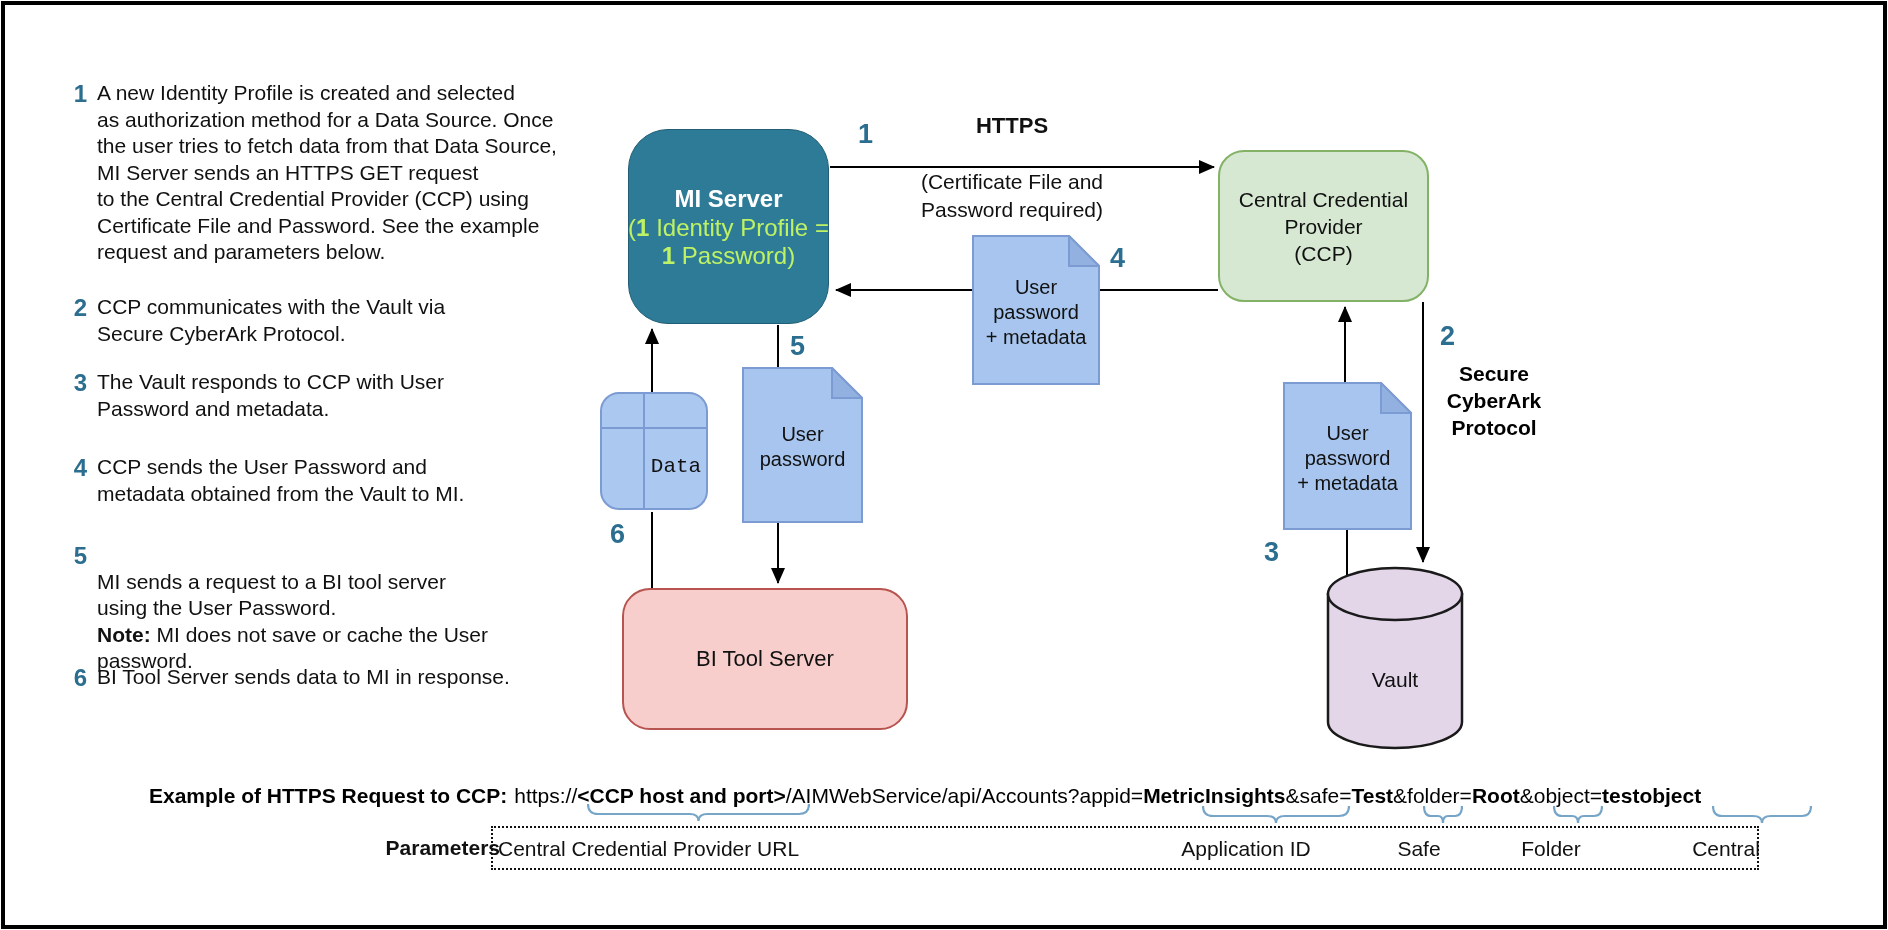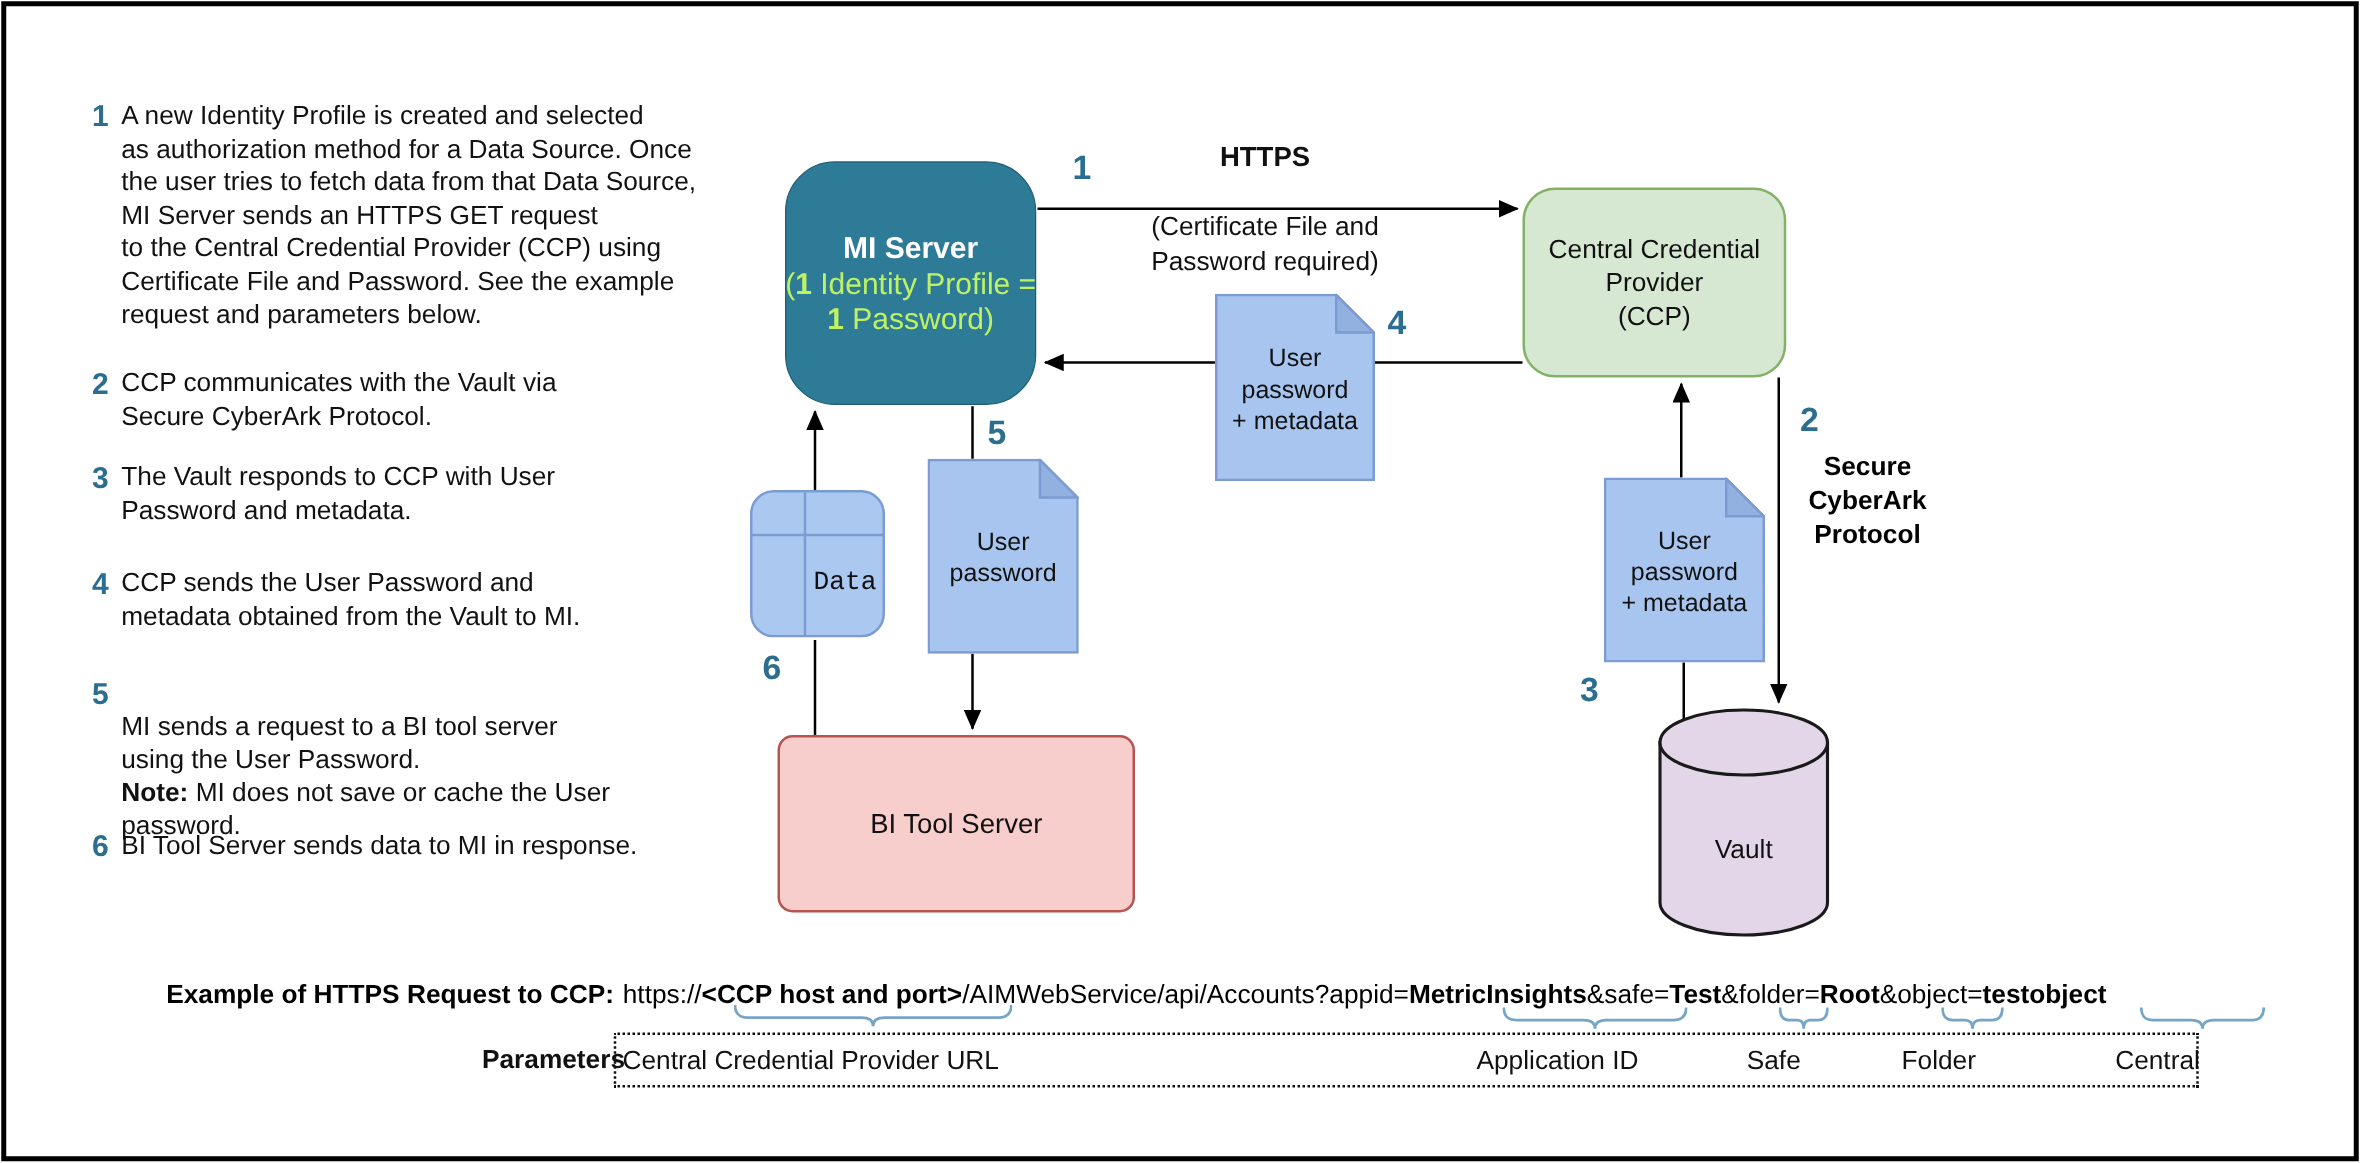--- a/index.html
+++ b/index.html
@@ -22,21 +22,21 @@
        text-align:center;box-sizing:border-box;}
   .mi{left:628px;top:129px;width:201px;height:195px;background:#2e7b97;
       border:1px solid #215d75;border-radius:40px;flex-direction:column;color:#fff;}
   .mi-title{font-weight:bold;font-size:24px;line-height:30px;color:#ffffff;}
   .mi-sub{font-size:24px;line-height:28px;color:#bef264;white-space:pre;}
   .mi-sub b{font-weight:bold;}
   .ccp{left:1218px;top:150px;width:211px;height:152px;background:#d6e8d2;
       border:2px solid #83b266;border-radius:26px;font-size:21px;line-height:27px;
       white-space:pre-line;}
   .bi{left:622px;top:588px;width:286px;height:142px;background:#f8cecc;
-      border:2px solid #b85450;border-radius:12px;font-size:22px;}
+      border:2px solid #b85450;border-radius:28px;font-size:22px;}
 
   .doc{position:absolute;}
   .doc svg{position:absolute;left:0;top:0;}
   .doc-label{position:absolute;inset:0;display:flex;align-items:center;justify-content:center;
       text-align:center;font-size:20px;line-height:25px;white-space:pre-line;padding-top:4px;}
 
   .data-wrap{position:absolute;left:600px;top:392px;width:108px;height:118px;font-family:Liberation Mono, monospace;}
   .data-label{position:absolute;left:44px;top:36px;right:0;bottom:6px;display:flex;
       align-items:center;justify-content:center;font-size:21px;}
 
@@ -48,21 +48,21 @@
   .num{position:absolute;font-weight:bold;font-size:27px;color:#2c6e90;line-height:28px;}
   .https-label{position:absolute;left:872px;top:84px;width:280px;text-align:center;
       font-size:21px;line-height:28px;white-space:pre-line;}
   .https-title{font-weight:bold;font-size:22px;line-height:28px;}
   .secure-label{position:absolute;left:1430px;top:360px;width:128px;text-align:center;
       font-weight:bold;font-size:21px;line-height:27px;white-space:pre-line;color:#000;}
 
   
   .request-line{position:absolute;left:133px;top:784px;font-size:21px;white-space:nowrap;color:#000;}
   .request-line .lbl{margin-right:7px;}
-  .b{font-weight:bold;}
+  .b{font-weight:bold;margin-left:16px;}
   .brace{position:absolute;}
   .param-label{position:absolute;left:300px;top:836px;width:200px;text-align:right;
       font-weight:bold;font-size:21px;}
   .param-box{position:absolute;left:491px;top:826px;width:1268px;height:44px;
       border:2px dotted #111;box-sizing:border-box;}
   .pl{position:absolute;top:9px;font-size:21px;white-space:nowrap;}
   .pl.c{transform:translateX(-50%);}
 </style>
 </head>
 <body>

